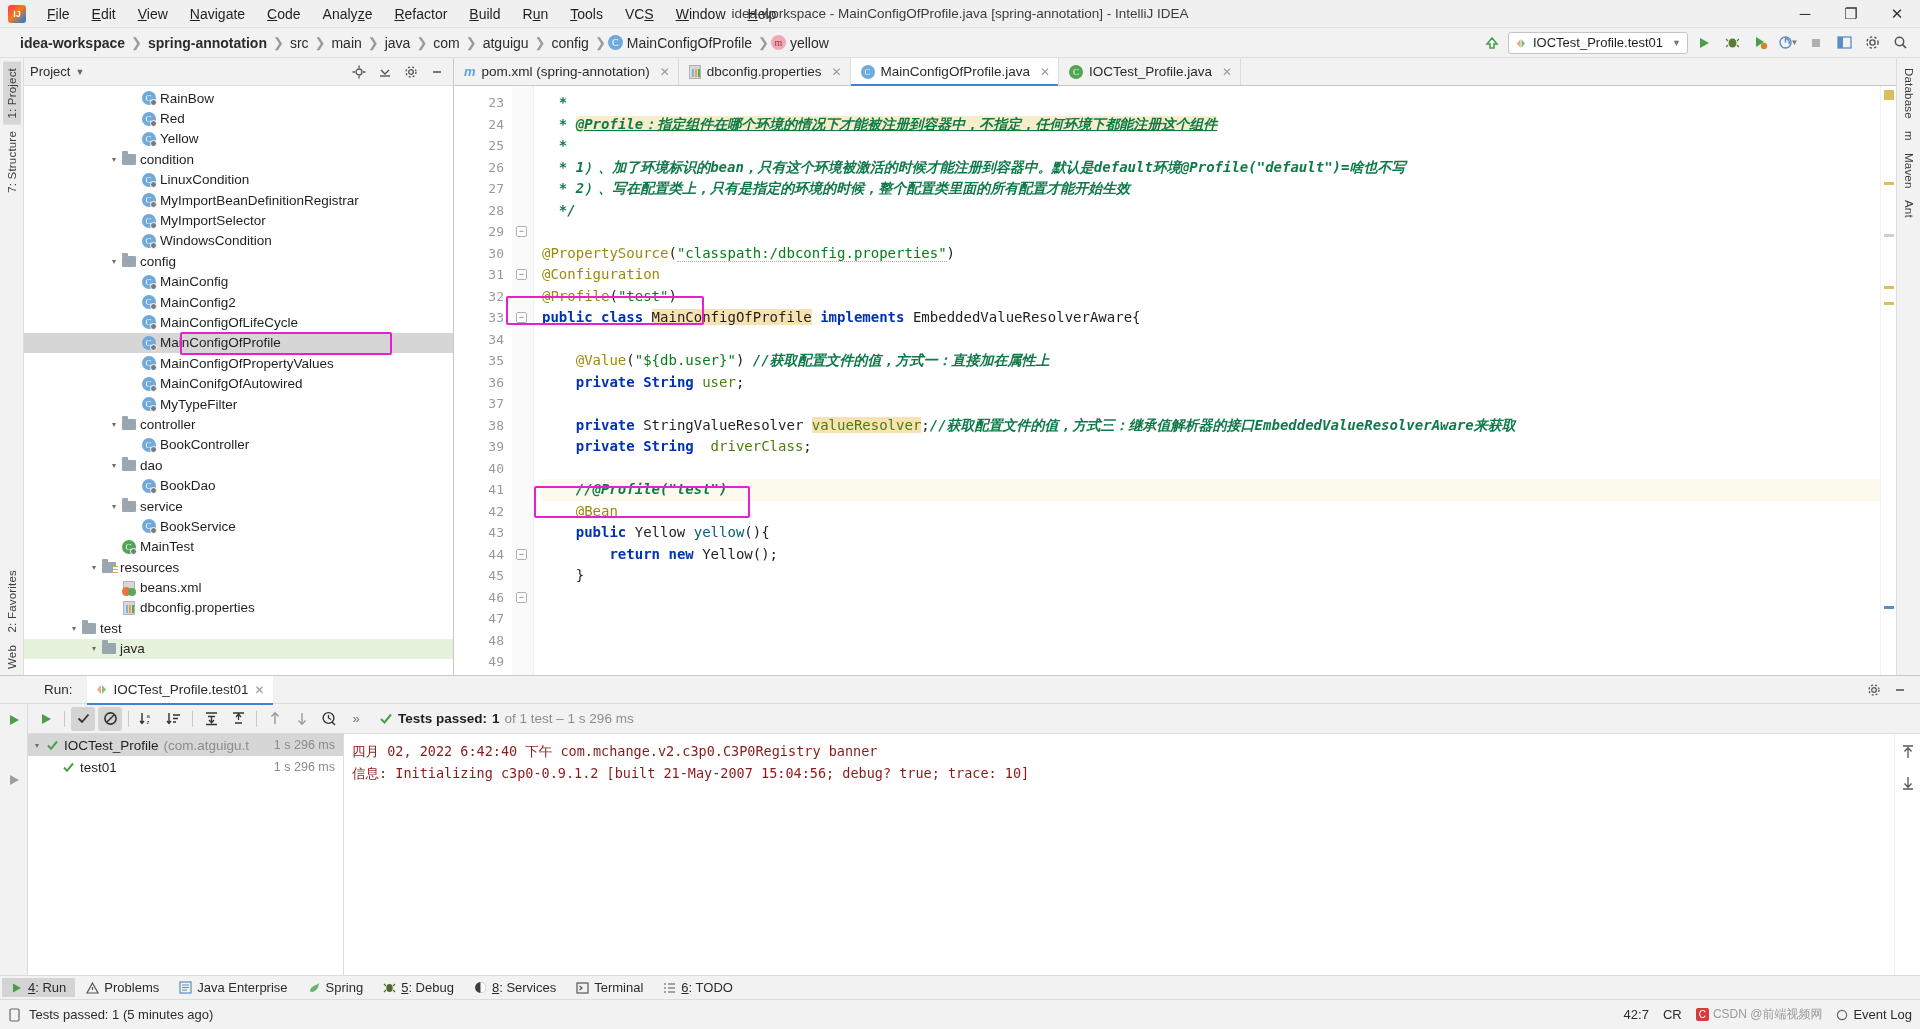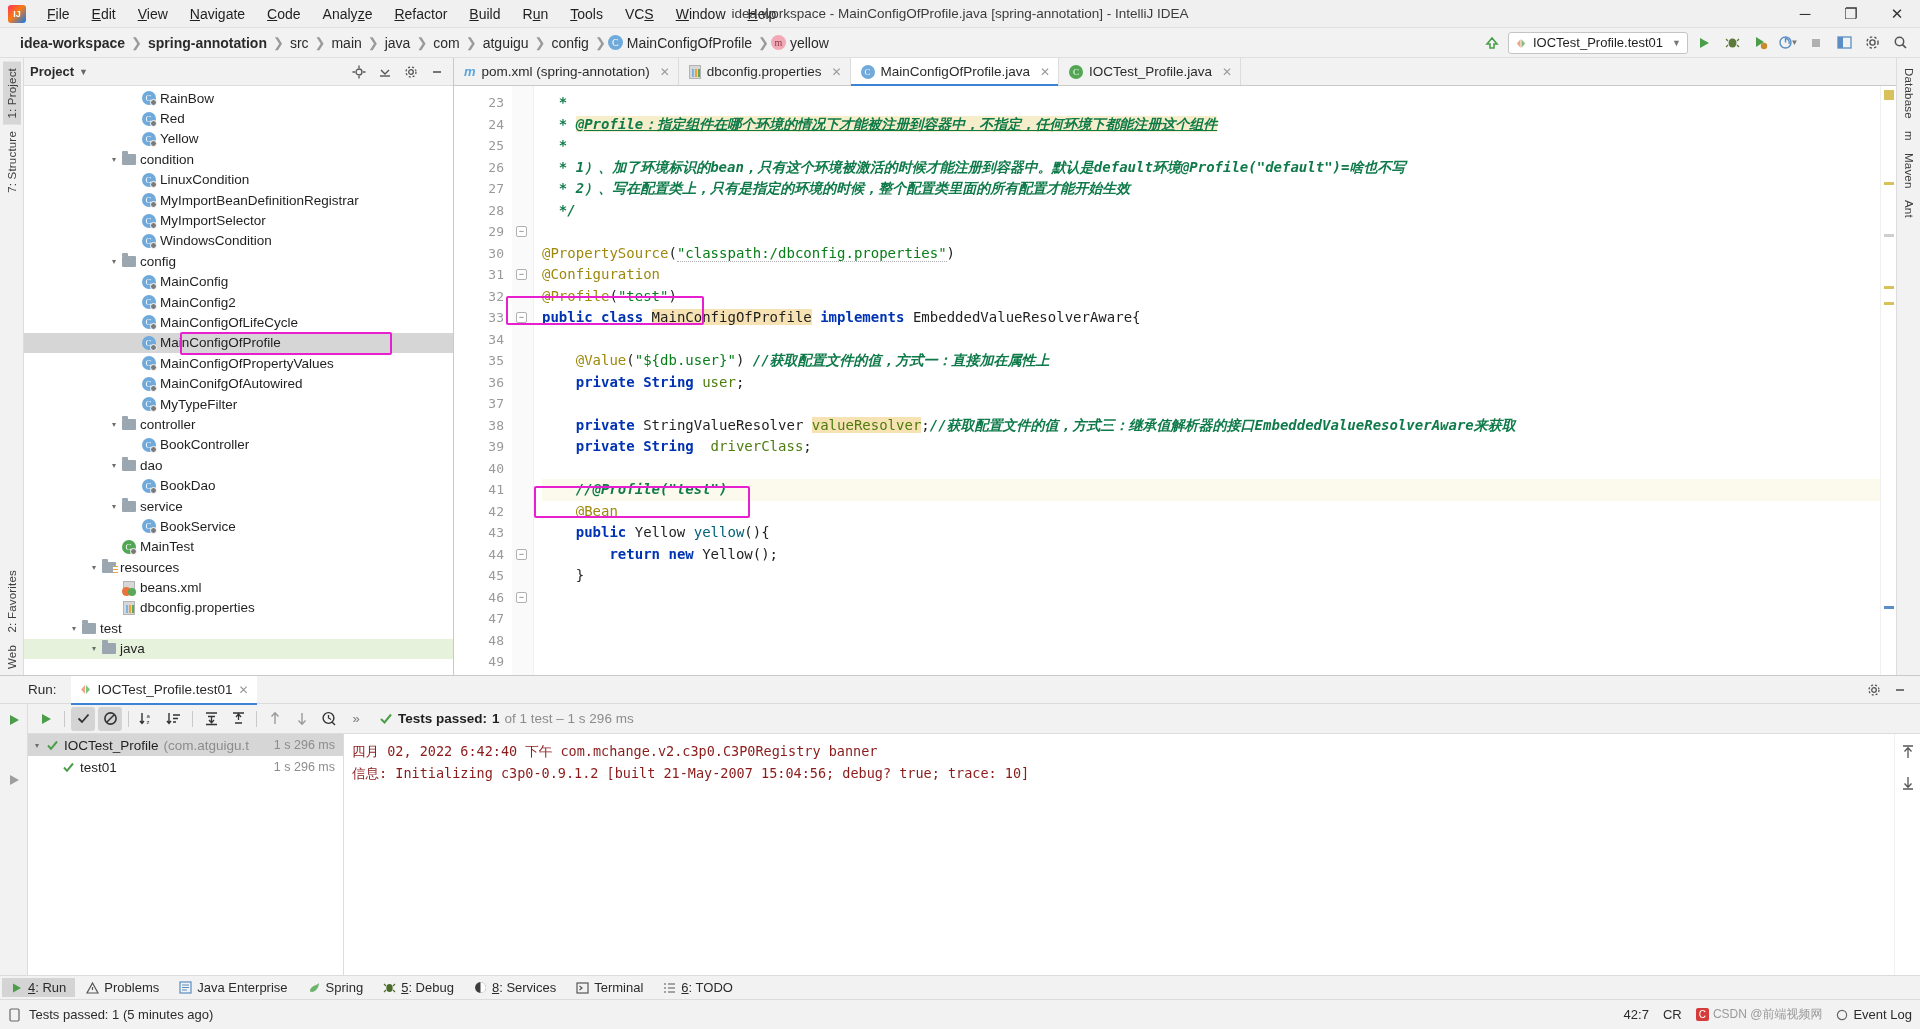--- a/index.html
+++ b/index.html
@@ -90,21 +90,21 @@
   .vtab.sel { background:#d6d6d6; }
   .strip-spacer { flex:1; }
 
   
   .project {
     width:430px; background:#fff; display:flex; flex-direction:column; flex:none;
     border-right:1px solid #c9c9c9;
   }
   .project-head {
     height:28px; display:flex; align-items:center; background:#f2f2f2;
-    border-bottom:1px solid #dcdcdc; padding-left:6px; flex:none;font-weight:bold;
+    border-bottom:1px solid #dcdcdc; padding-left:6px; flex:none;
   }
   .ph-title { font-size:13px; color:#2b2b2b; display:flex; align-items:center; gap:5px; }
   .ph-actions { margin-left:auto; display:flex; align-items:center; gap:2px; padding-right:4px; }
   .tree { flex:1; overflow:hidden; padding-top:2px; font-size:13.5px; position:relative; }
   .row { height:20.4px; display:flex; align-items:center; white-space:nowrap; position:relative; }
   .row.sel { background:#d6d6d6; }
   .row.selgreen { background:#e7f2dd; }
   .arrow { width:12px; text-align:center; color:#6d6d6d; font-size:8px; flex:none; }
   .icoslot { width:17px; display:inline-flex; align-items:center; justify-content:center; flex:none; margin-right:3px;}
   .lbl { color:#1f1f1f; }
@@ -204,21 +204,21 @@
   }
   .rg-mark { position:absolute; right:2px; width:10px; height:3px; }
 
   
   .runpanel { height:300px; display:flex; flex-direction:column; flex:none; background:#fff;
     border-top:1px solid #c9c9c9; }
   .run-head {
     height:28px; display:flex; align-items:center; background:#f2f2f2; padding-left:28px;
     border-bottom:1px solid #dcdcdc; flex:none; position:relative;
   }
-  .run-lbl { font-size:13.5px; color:#2b2b2b; margin-right:14px; }
+  .run-lbl { font-size:13.5px; color:#2b2b2b; margin-right:14px;margin-left:16px; }
   .run-tab {
     display:flex; align-items:center; gap:6px; font-size:13.5px; color:#2b2b2b;
     padding:0 8px; height:28px; position:relative; background:#fff;
   }
   .run-tab::after { content:""; position:absolute;left:0;right:0;bottom:-1px;height:2px;background:#3d84d6; }
   .run-head-actions { margin-left:auto; display:flex; gap:2px; padding-right:8px; }
   .run-body { flex:1; display:flex; min-height:0; }
   .run-toolbar {
     width:28px; background:#f2f2f2; display:flex; flex-direction:column; align-items:center;
     padding-top:4px; gap:2px; flex:none; border-right:1px solid #dcdcdc;

